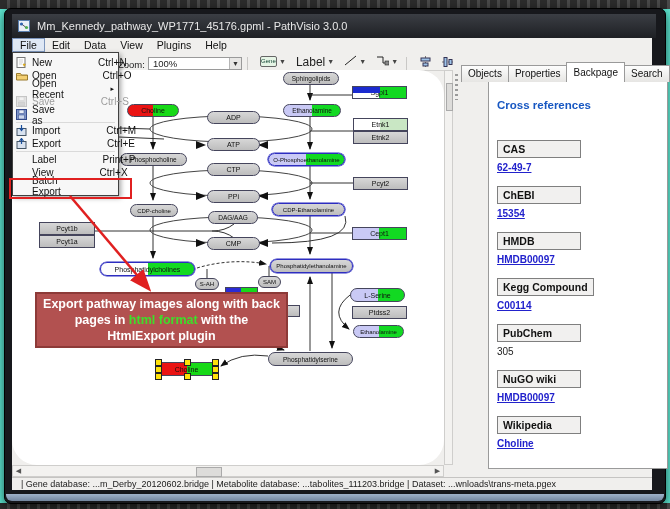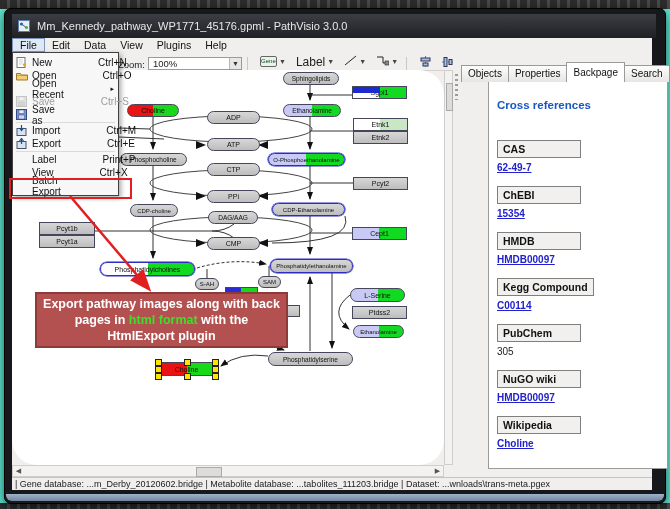--- a/index.html
+++ b/index.html
@@ -91,21 +91,21 @@
   .menu-item.disabled{color:#9d9d9d;}
   .m-icon{width:13px;height:11px;margin-right:3px;flex:none;display:flex;align-items:center;}
   .m-label{flex:1;}
   .m-short{width:34px;margin-left:46px;}
   .m-sub{width:6px;font-size:7px;}
   .m-sep{height:1px;background:#dadada;margin:1px 3px;}
   .batch-box{position:absolute;left:9px;top:178px;width:119px;height:17px;border:2px solid #e02020;z-index:45;}
   .overlay{position:absolute;left:0;top:0;z-index:60;pointer-events:none;}
   
   .statusbar{position:absolute;left:12px;top:477px;width:640px;height:13px;background:#f0efed;
-       border-top:1px solid #c5c4c2;font-size:9px;color:#1a1a1a;line-height:13px;padding-left:3px;box-sizing:border-box;
+       border-top:1px solid #c5c4c2;font-size:9px;color:#1a1a1a;line-height:13px;padding-left:9px;box-sizing:border-box;
        white-space:nowrap;overflow:hidden;}
 </style>
 </head>
 <body>
 
 <div class="screen">
   <div class="tex tex-top"></div>
   <div class="tex tex-bottom"></div>
   <div class="window"></div>
   <div class="bottomstrip"></div>

